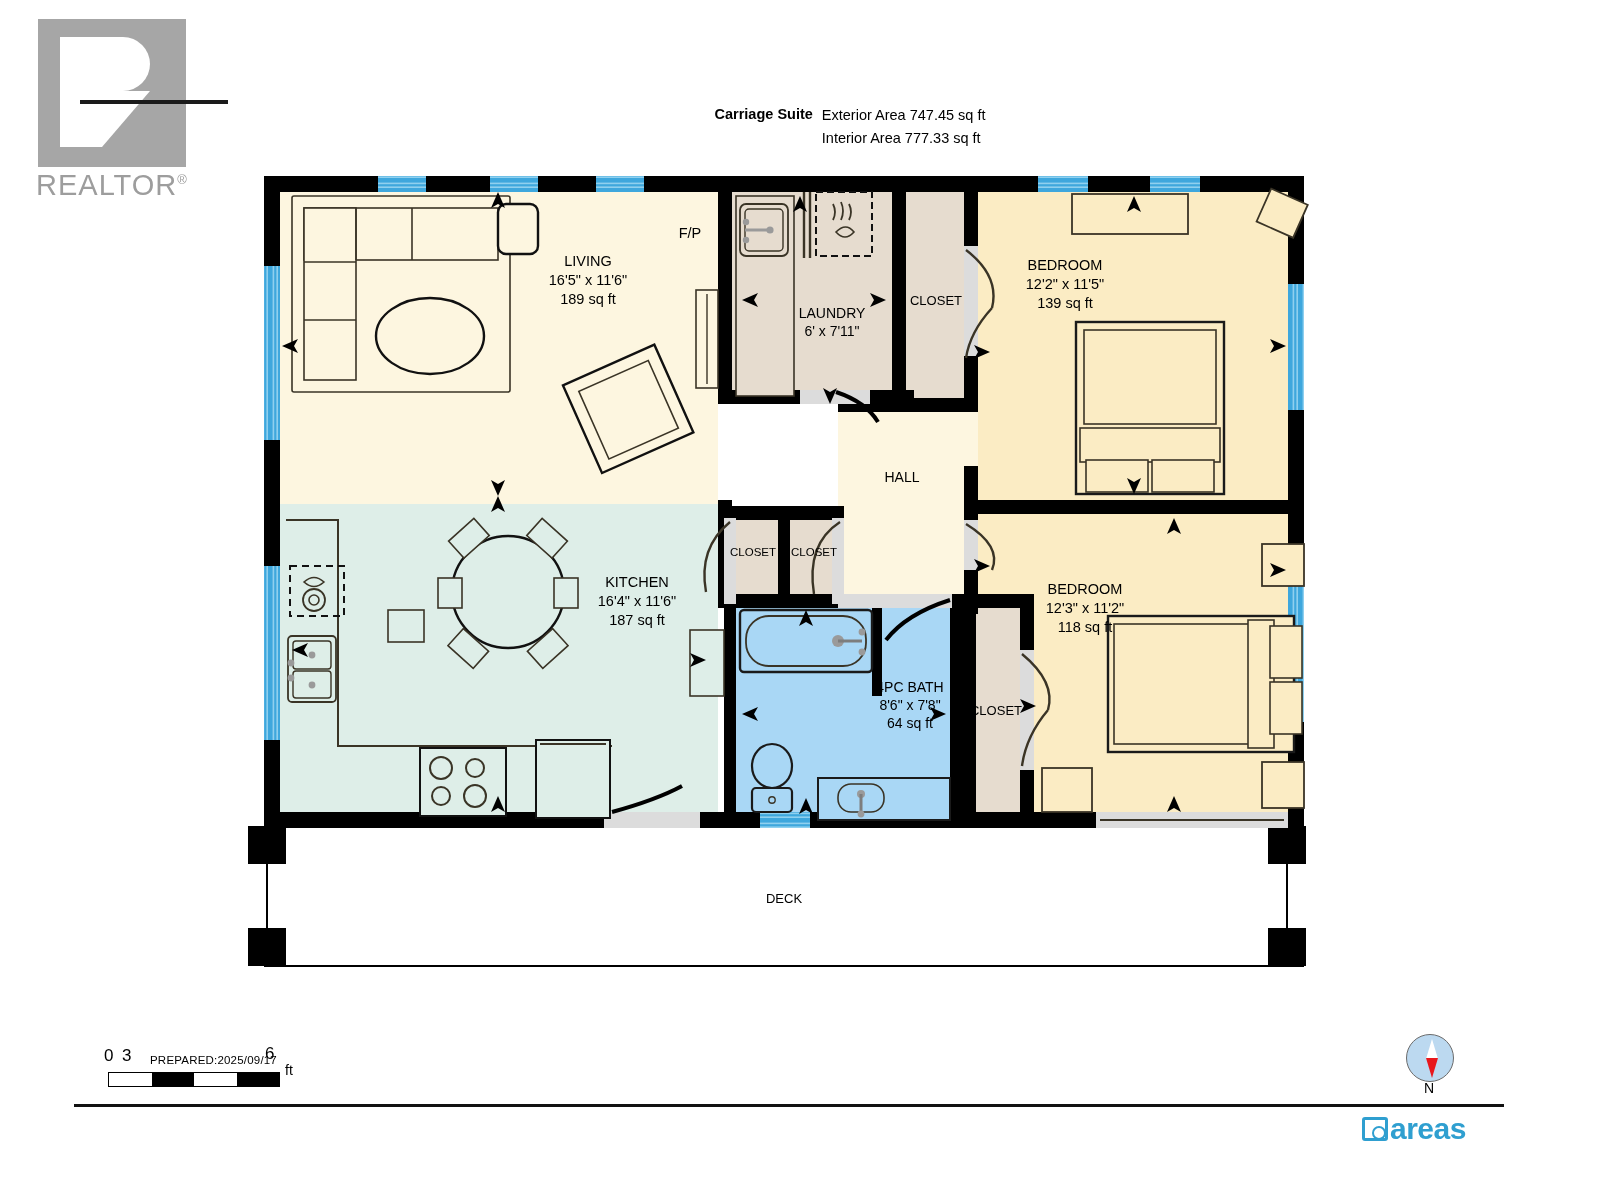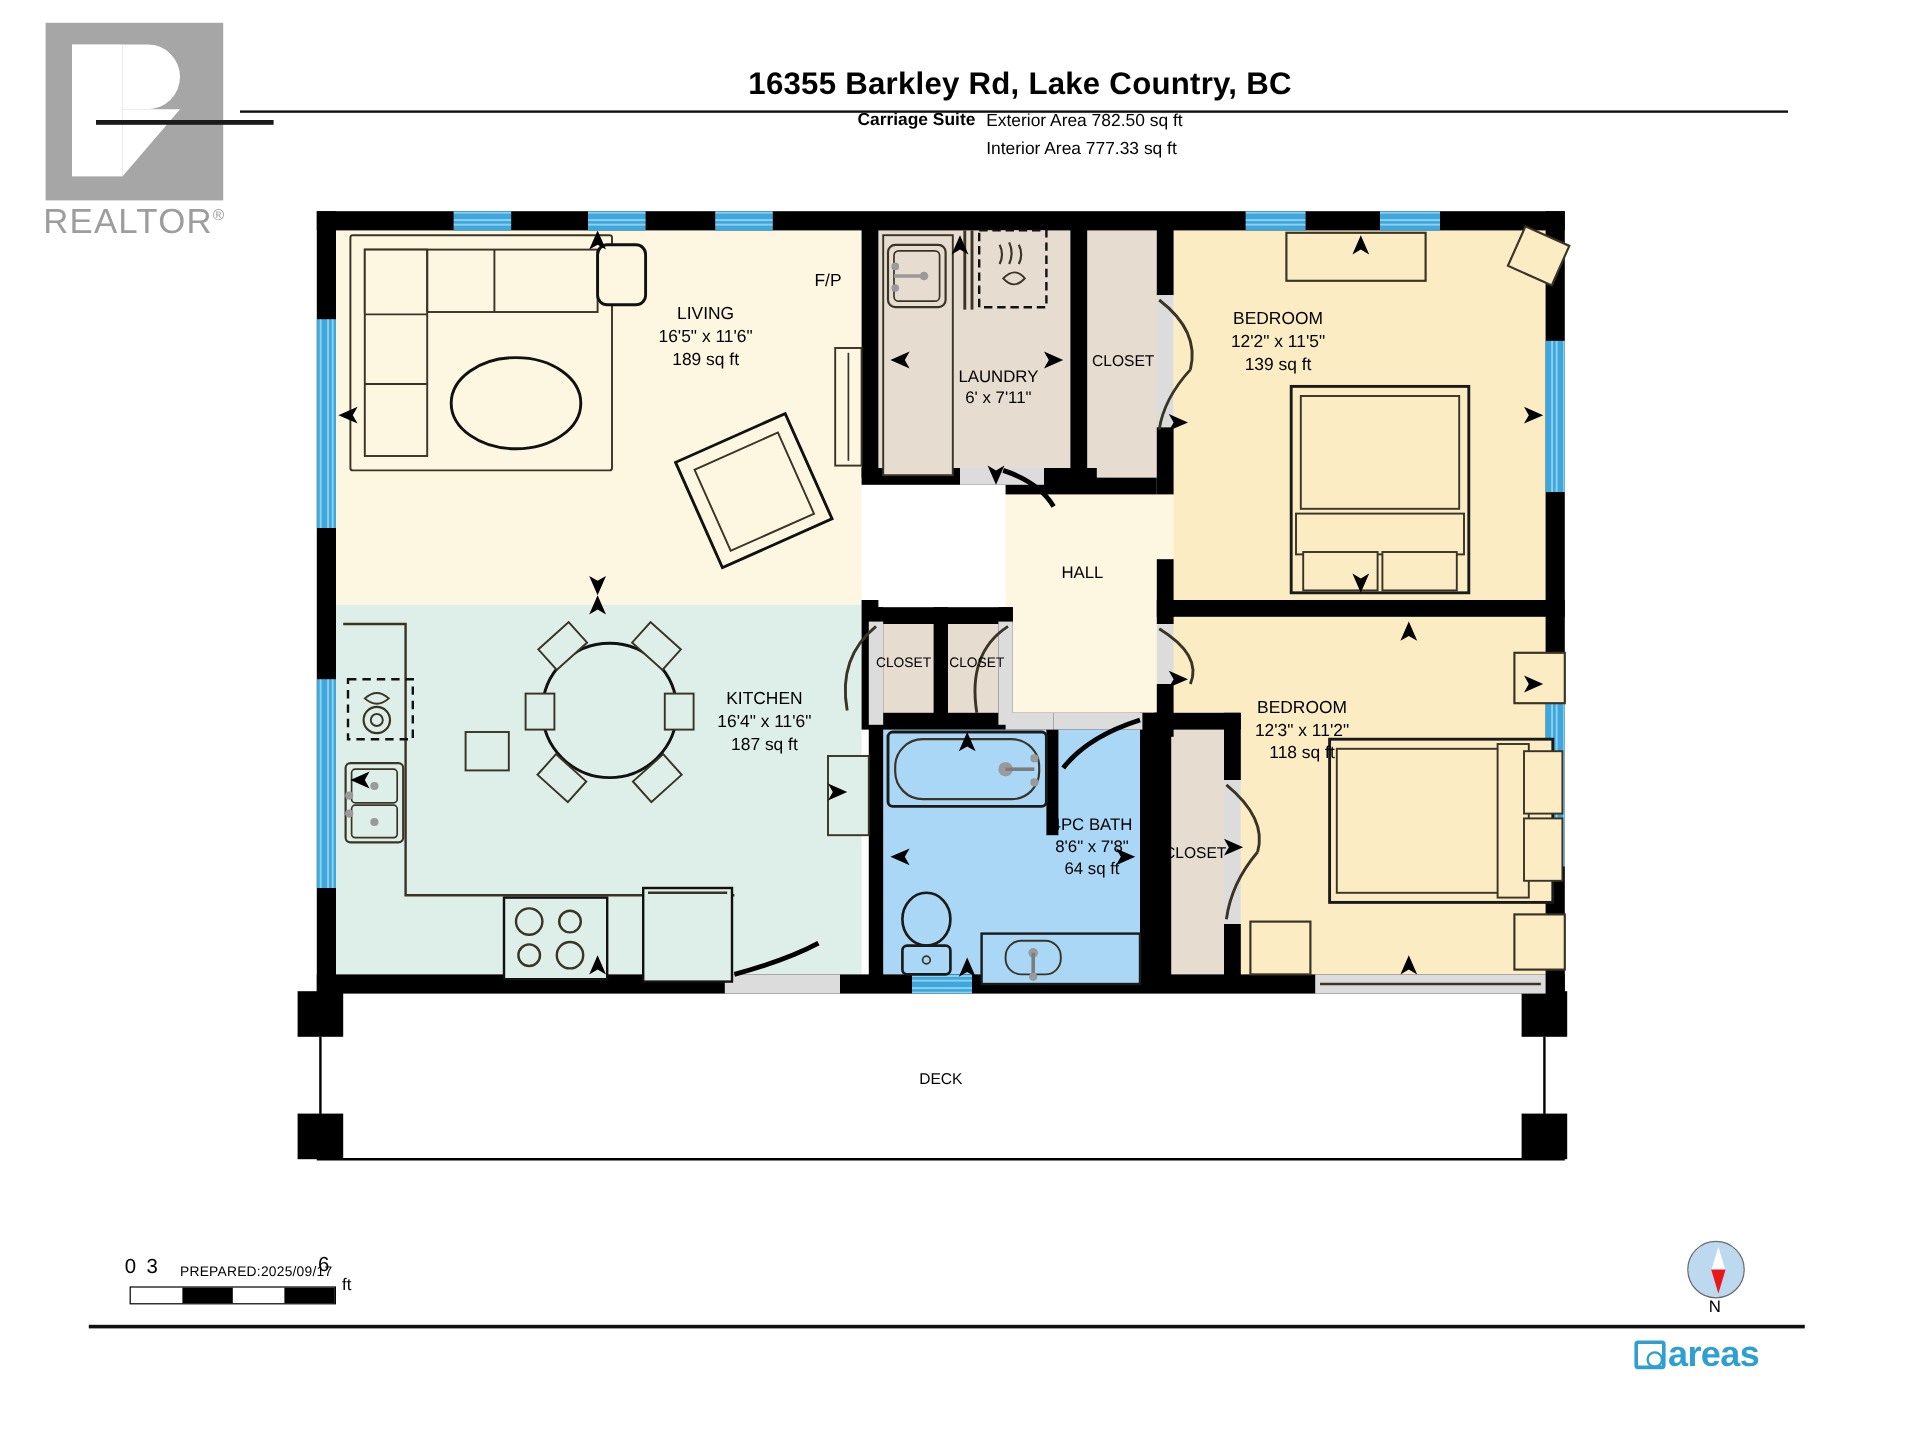--- a/index.html
+++ b/index.html
@@ -42,21 +42,21 @@
 
   #title-block{position:absolute;left:200px;top:52px;width:1300px;}
   #page-title{
     text-align:center;font-size:26px;font-weight:bold;letter-spacing:.2px;
     line-height:34px;
   }
   #title-rule{
     margin-top:6px;border-top:2.5px solid #111;width:1290px;
   }
   #area-block{
-    position:absolute;left:200px;top:90px;width:1300px;
+    position:absolute;left:200px;top:104px;width:1300px;
     display:flex;justify-content:center;align-items:flex-start;gap:9px;
   }
   #area-block .suite{font-size:14.5px;font-weight:bold;padding-top:2px;white-space:nowrap;}
   #area-block .areas{font-size:14.5px;line-height:23px;}
 
   
   #floorplan{position:absolute;left:0;top:0;width:1600px;height:1000px;}
 
   
   #scalebar-wrap{position:absolute;left:100px;top:1048px;width:320px;height:46px;}
@@ -109,29 +109,25 @@
 
   <div id="realtor-logo">
     <div class="sq"></div>
     <div class="rstem"></div>
     <div class="rbowl"></div>
     <div class="rleg"></div>
     <div class="rbar"></div>
     <div class="rword"><span>REALTOR</span><sup>®</sup></div>
   </div>
 
-  <div id="title-block">
-    <div id="page-title">16355 Barkley Rd, Lake Country, BC</div>
-    <div id="title-rule"></div>
-  </div>
 
   <div id="area-block">
     <div class="suite">Carriage Suite</div>
     <div class="areas">
-      <div>Exterior Area 782.50 sq ft</div>
+      <div>Exterior Area 747.45 sq ft</div>
       <div>Interior Area 777.33 sq ft</div>
     </div>
   </div>
 
   <svg id="floorplan" viewBox="0 0 1600 1000">
     <defs>
       <pattern id="winH" width="10" height="10" patternUnits="userSpaceOnUse">
         <rect width="10" height="10" fill="#3ea7dd"></rect>
         <rect width="10" height="1.6" y="2.6" fill="#8fd0ef"></rect>
         <rect width="10" height="1.6" y="6.4" fill="#8fd0ef"></rect>

